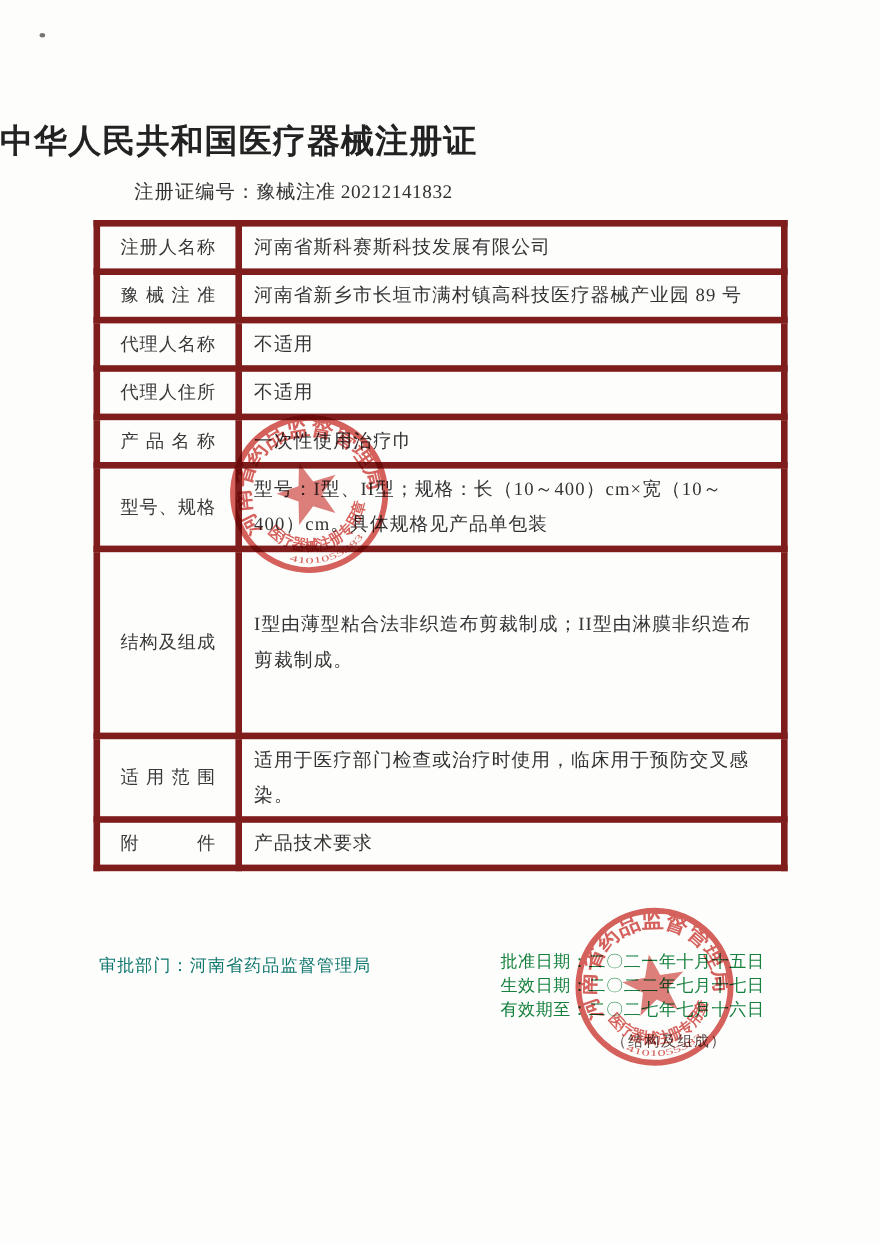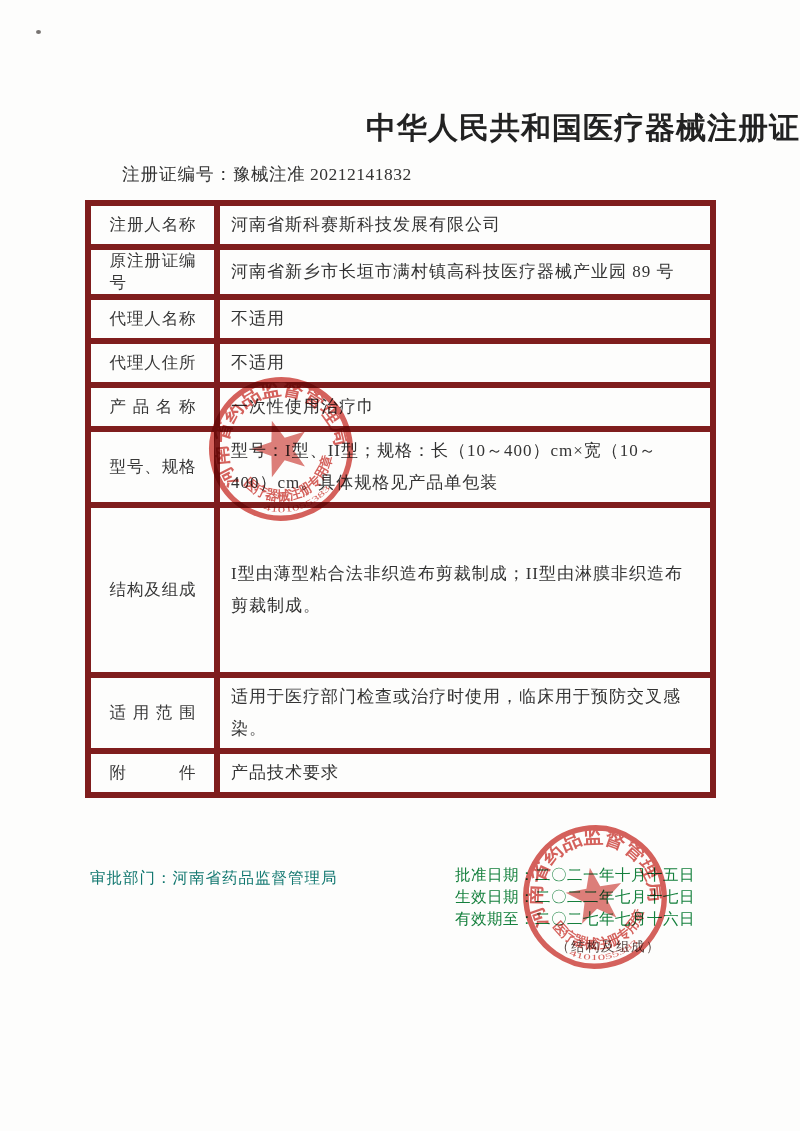--- a/index.html
+++ b/index.html
@@ -8,21 +8,21 @@
     width:800px;height:1131px;
     background:#fdfdfc;
     overflow:hidden;
     font-family:"Liberation Serif","DejaVu Serif",serif;
     color:#2e2e2e;
   }
   .speck{position:absolute;left:36px;top:30px;width:5px;height:4px;background:#5f5b58;border-radius:50%;opacity:.85;}
 
   .title{
     position:absolute;top:108px;left:0;right:0;
-    text-align:right;
+    text-align:left;
     font-size:30px;font-weight:bold;letter-spacing:1px;
     color:#222;
   }
   .regline{
     position:absolute;left:122px;top:162px;
     font-size:17.5px;letter-spacing:1px;color:#333;
   }
   .regline .num{letter-spacing:.5px;font-family:Liberation Serif, serif;}
 
   table.cert{
@@ -76,21 +76,21 @@
     <span>注册证编号：</span><span class="num">豫械注准 20212141832</span>
   </div>
 
   <table class="cert">
     <tbody>
         <tr class="r1">
       <td class="lbl"><span>注册人名称</span></td>
       <td class="val">河南省斯科赛斯科技发展有限公司</td>
     </tr>
     <tr class="r2">
-      <td class="lbl"><span>原注册证编号</span></td>
+      <td class="lbl"><span>豫械注准</span></td>
       <td class="val">河南省新乡市长垣市满村镇高科技医疗器械产业园 89 号</td>
     </tr>
     <tr class="r4">
       <td class="lbl"><span>代理人名称</span></td>
       <td class="val">不适用</td>
     </tr>
     <tr class="r5">
       <td class="lbl"><span>代理人住所</span></td>
       <td class="val">不适用</td>
     </tr>

